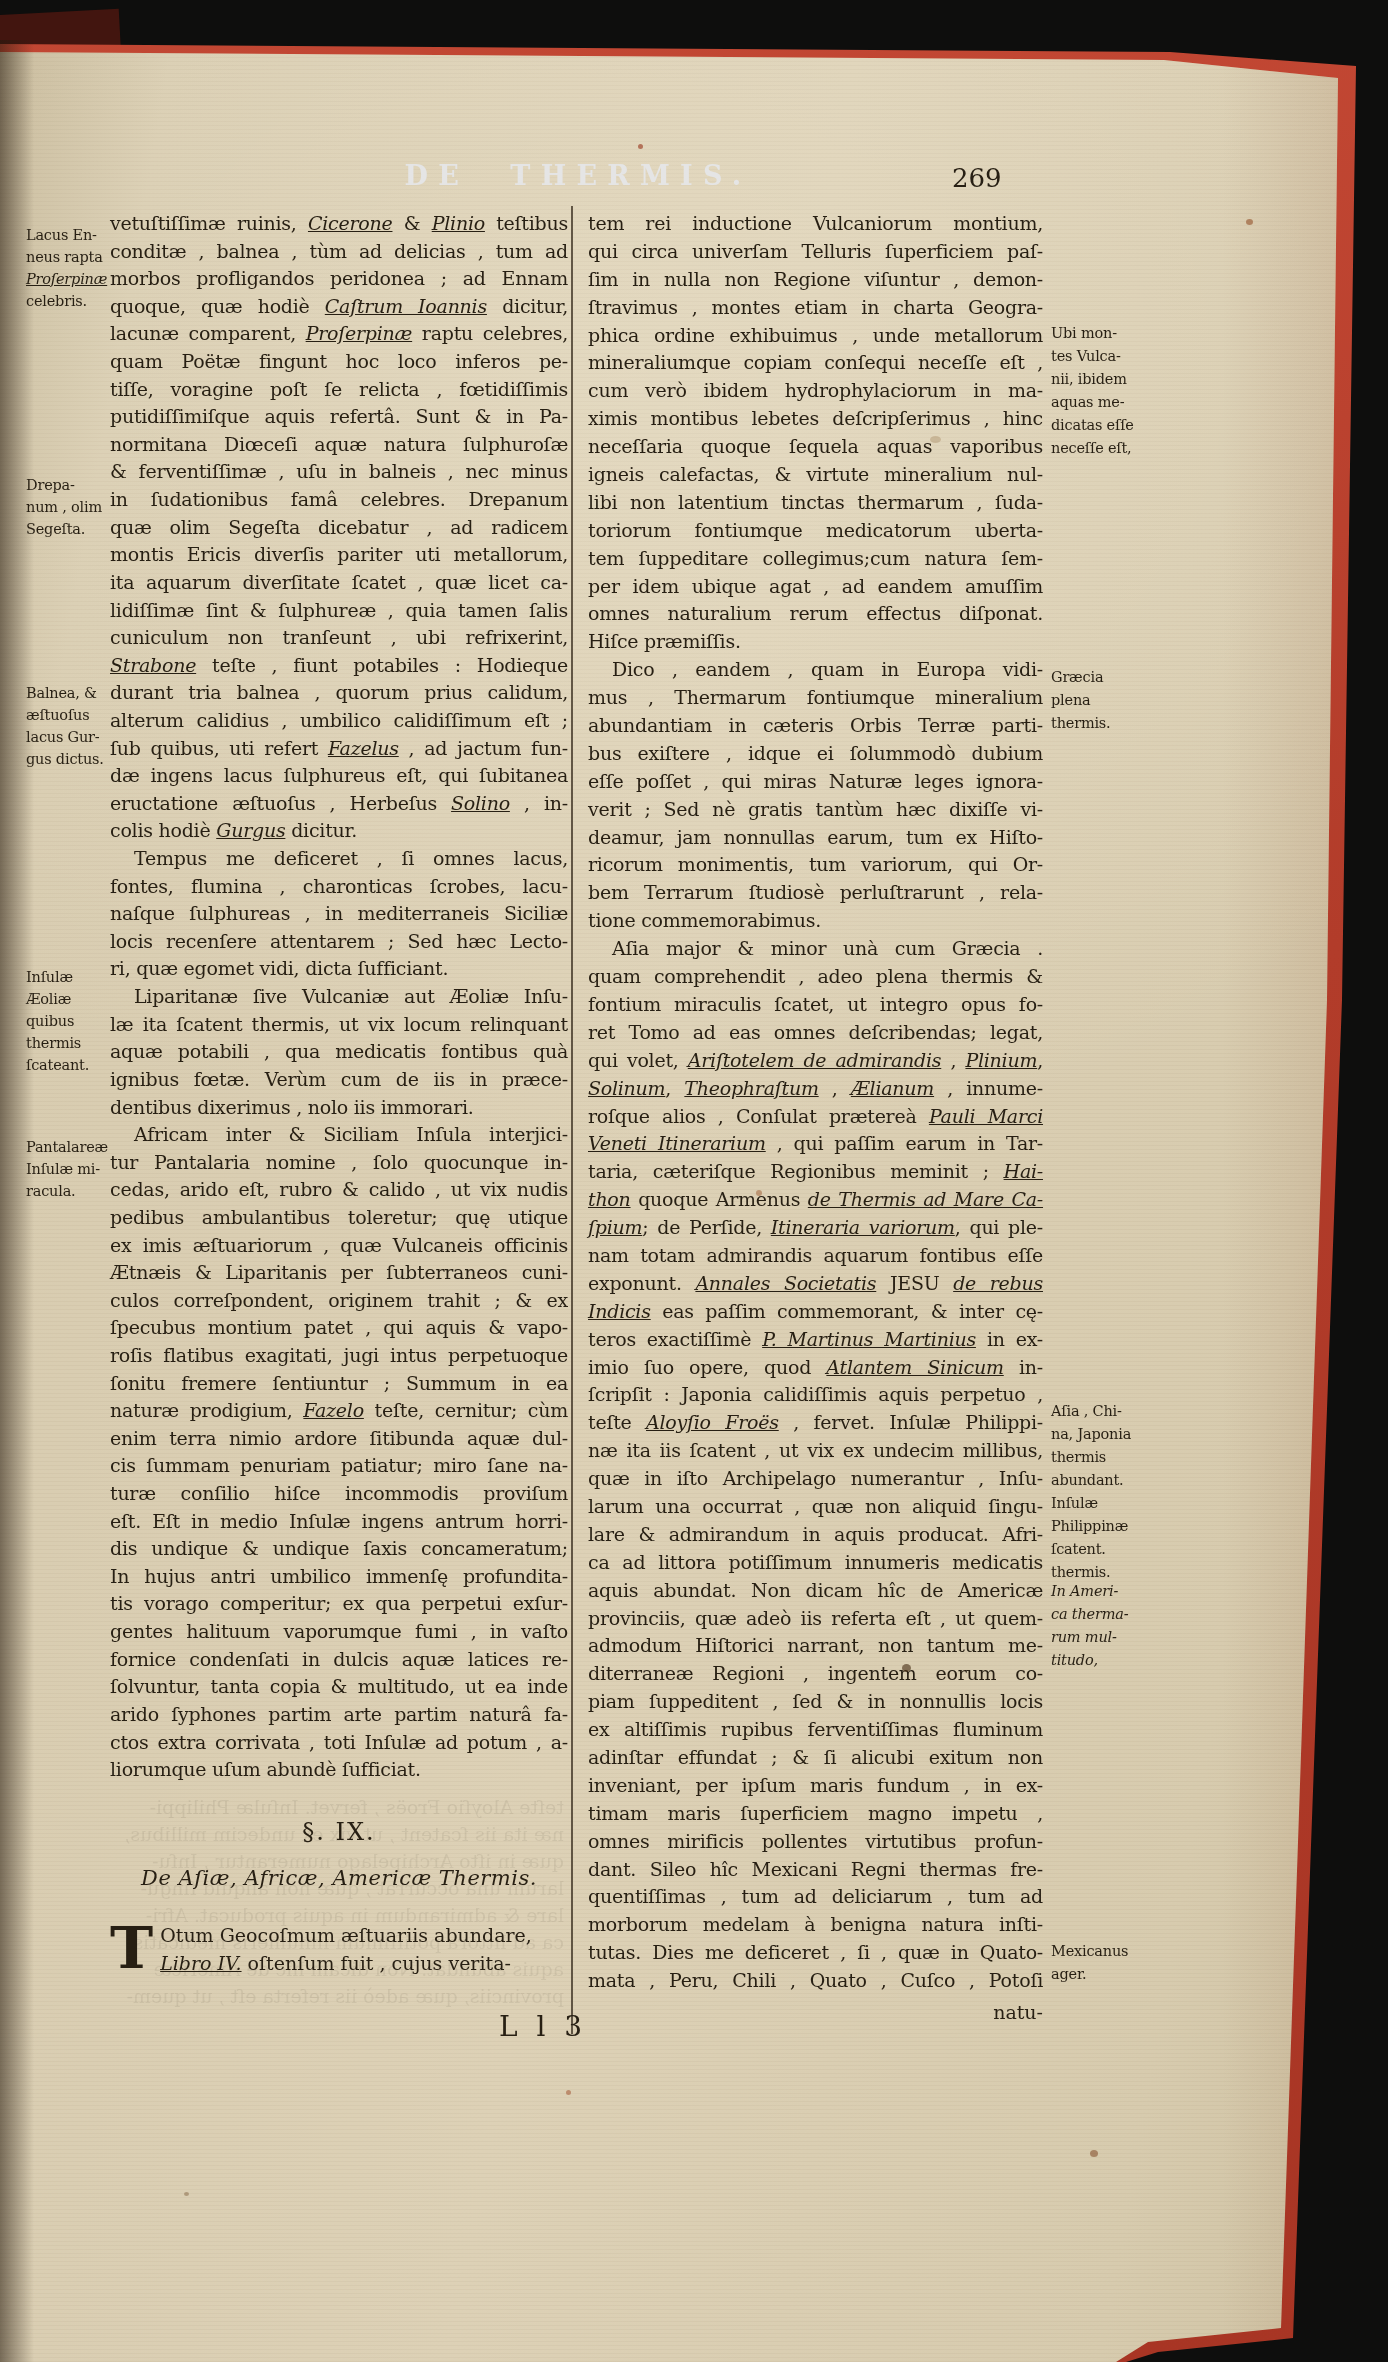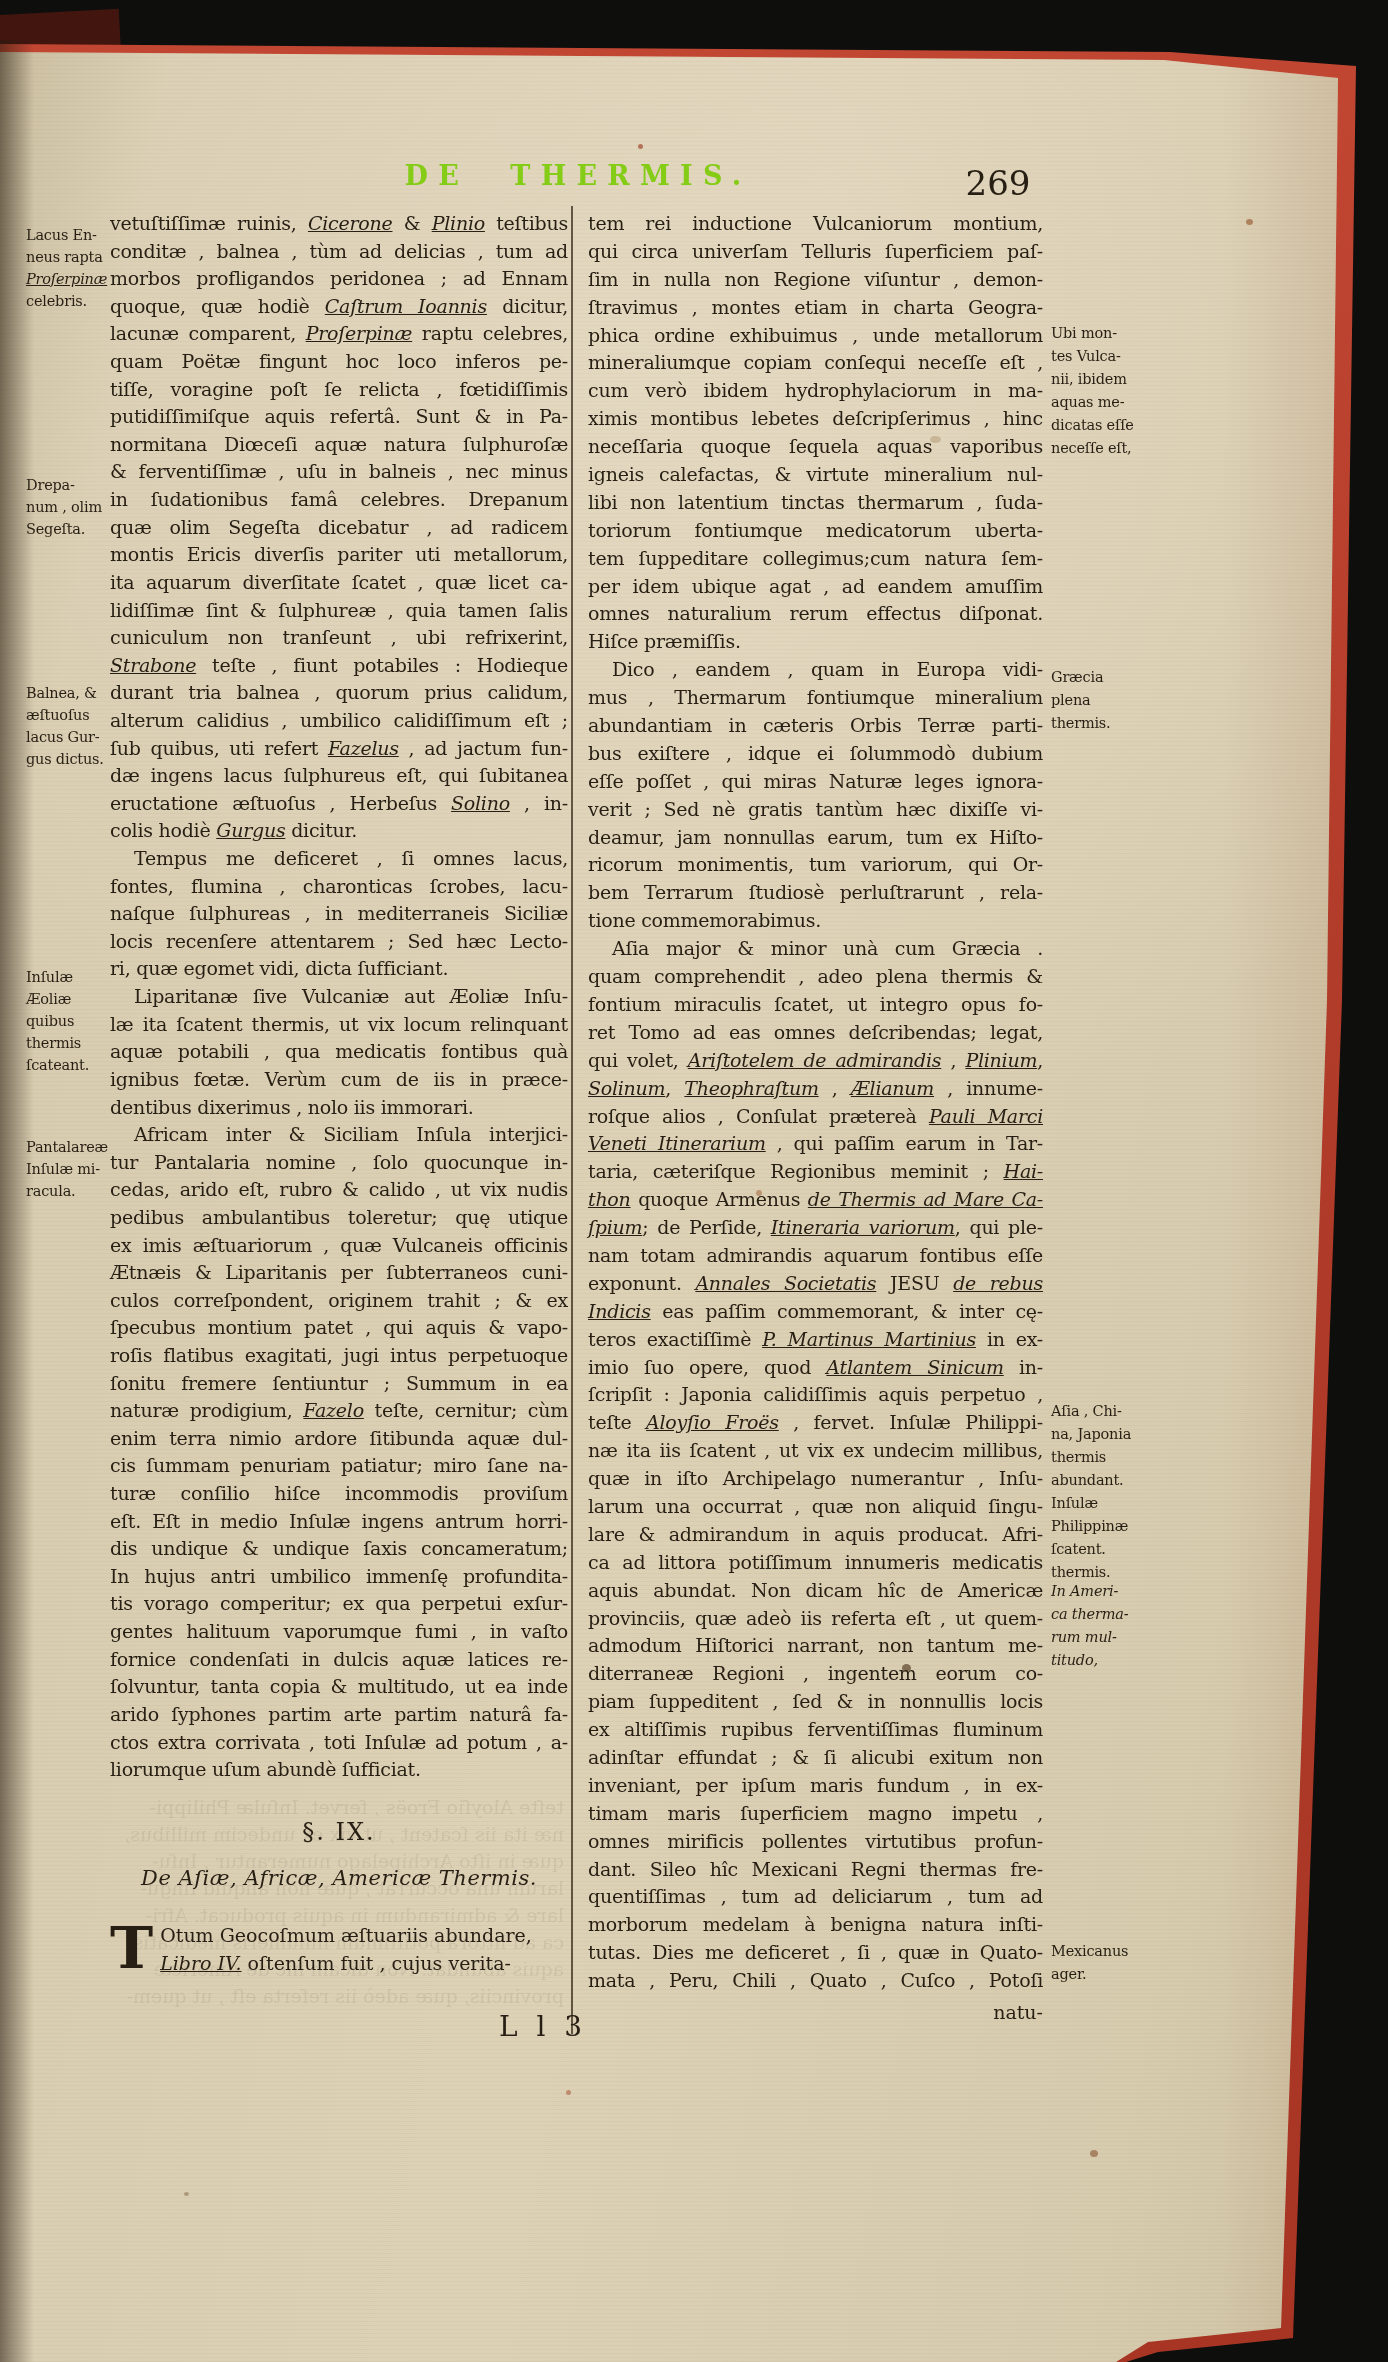--- a/index.html
+++ b/index.html
@@ -15,22 +15,22 @@
            radial-gradient(120% 55% at 45% 16%, rgba(255,250,234,.22), rgba(0,0,0,0) 62%),
            repeating-linear-gradient(0deg, rgba(112,92,62,.05) 0 1px, rgba(0,0,0,0) 1px 4px),
            linear-gradient(100deg,#c6b899,#d8ccb0 10%,#ddd1b6 48%,#d7cbae 84%,#cec1a2);}
   .paper::after{content:"";position:absolute;inset:0;
          background:linear-gradient(90deg, rgba(0,0,0,0) 88%, rgba(130,70,35,.14) 98%);}
   .gutter-shadow{position:absolute;left:0;top:40px;bottom:0;width:34px;z-index:4;
          background:linear-gradient(90deg, rgba(38,26,14,.55), rgba(38,26,14,0));}
   .content{position:absolute;inset:0;z-index:5;}
 
   .running-head{position:absolute;left:110px;top:160px;width:936px;text-align:center;
-         font-size:27px;letter-spacing:.38em;word-spacing:.8em;font-weight:bold;color:#84cc16;}
-  .page-number{position:absolute;left:952px;top:163px;width:92px;text-align:center;font-size:34px;}
+         font-size:27px;letter-spacing:.38em;word-spacing:.8em;font-weight:bold;color:#e5e5e5;}
+  .page-number{position:absolute;left:952px;top:163px;width:92px;text-align:left;font-size:26px;}
 
   .divider{position:absolute;left:571px;top:206px;width:2px;height:1828px;background:rgba(48,38,24,.72);}
 
   .col{position:absolute;font-size:19px;letter-spacing:-0.25px;}
   .col-left{left:110px;top:210px;width:458px;}
   .col-right{left:588px;top:210px;width:455px;}
   .line{white-space:nowrap;overflow:visible;text-align:justify;text-align-last:justify;}
   .col-left .line{height:27.62px;line-height:27.62px;}
   .col-right .line{height:27.9px;line-height:27.9px;}
   .line.pend{text-align-last:left;}

